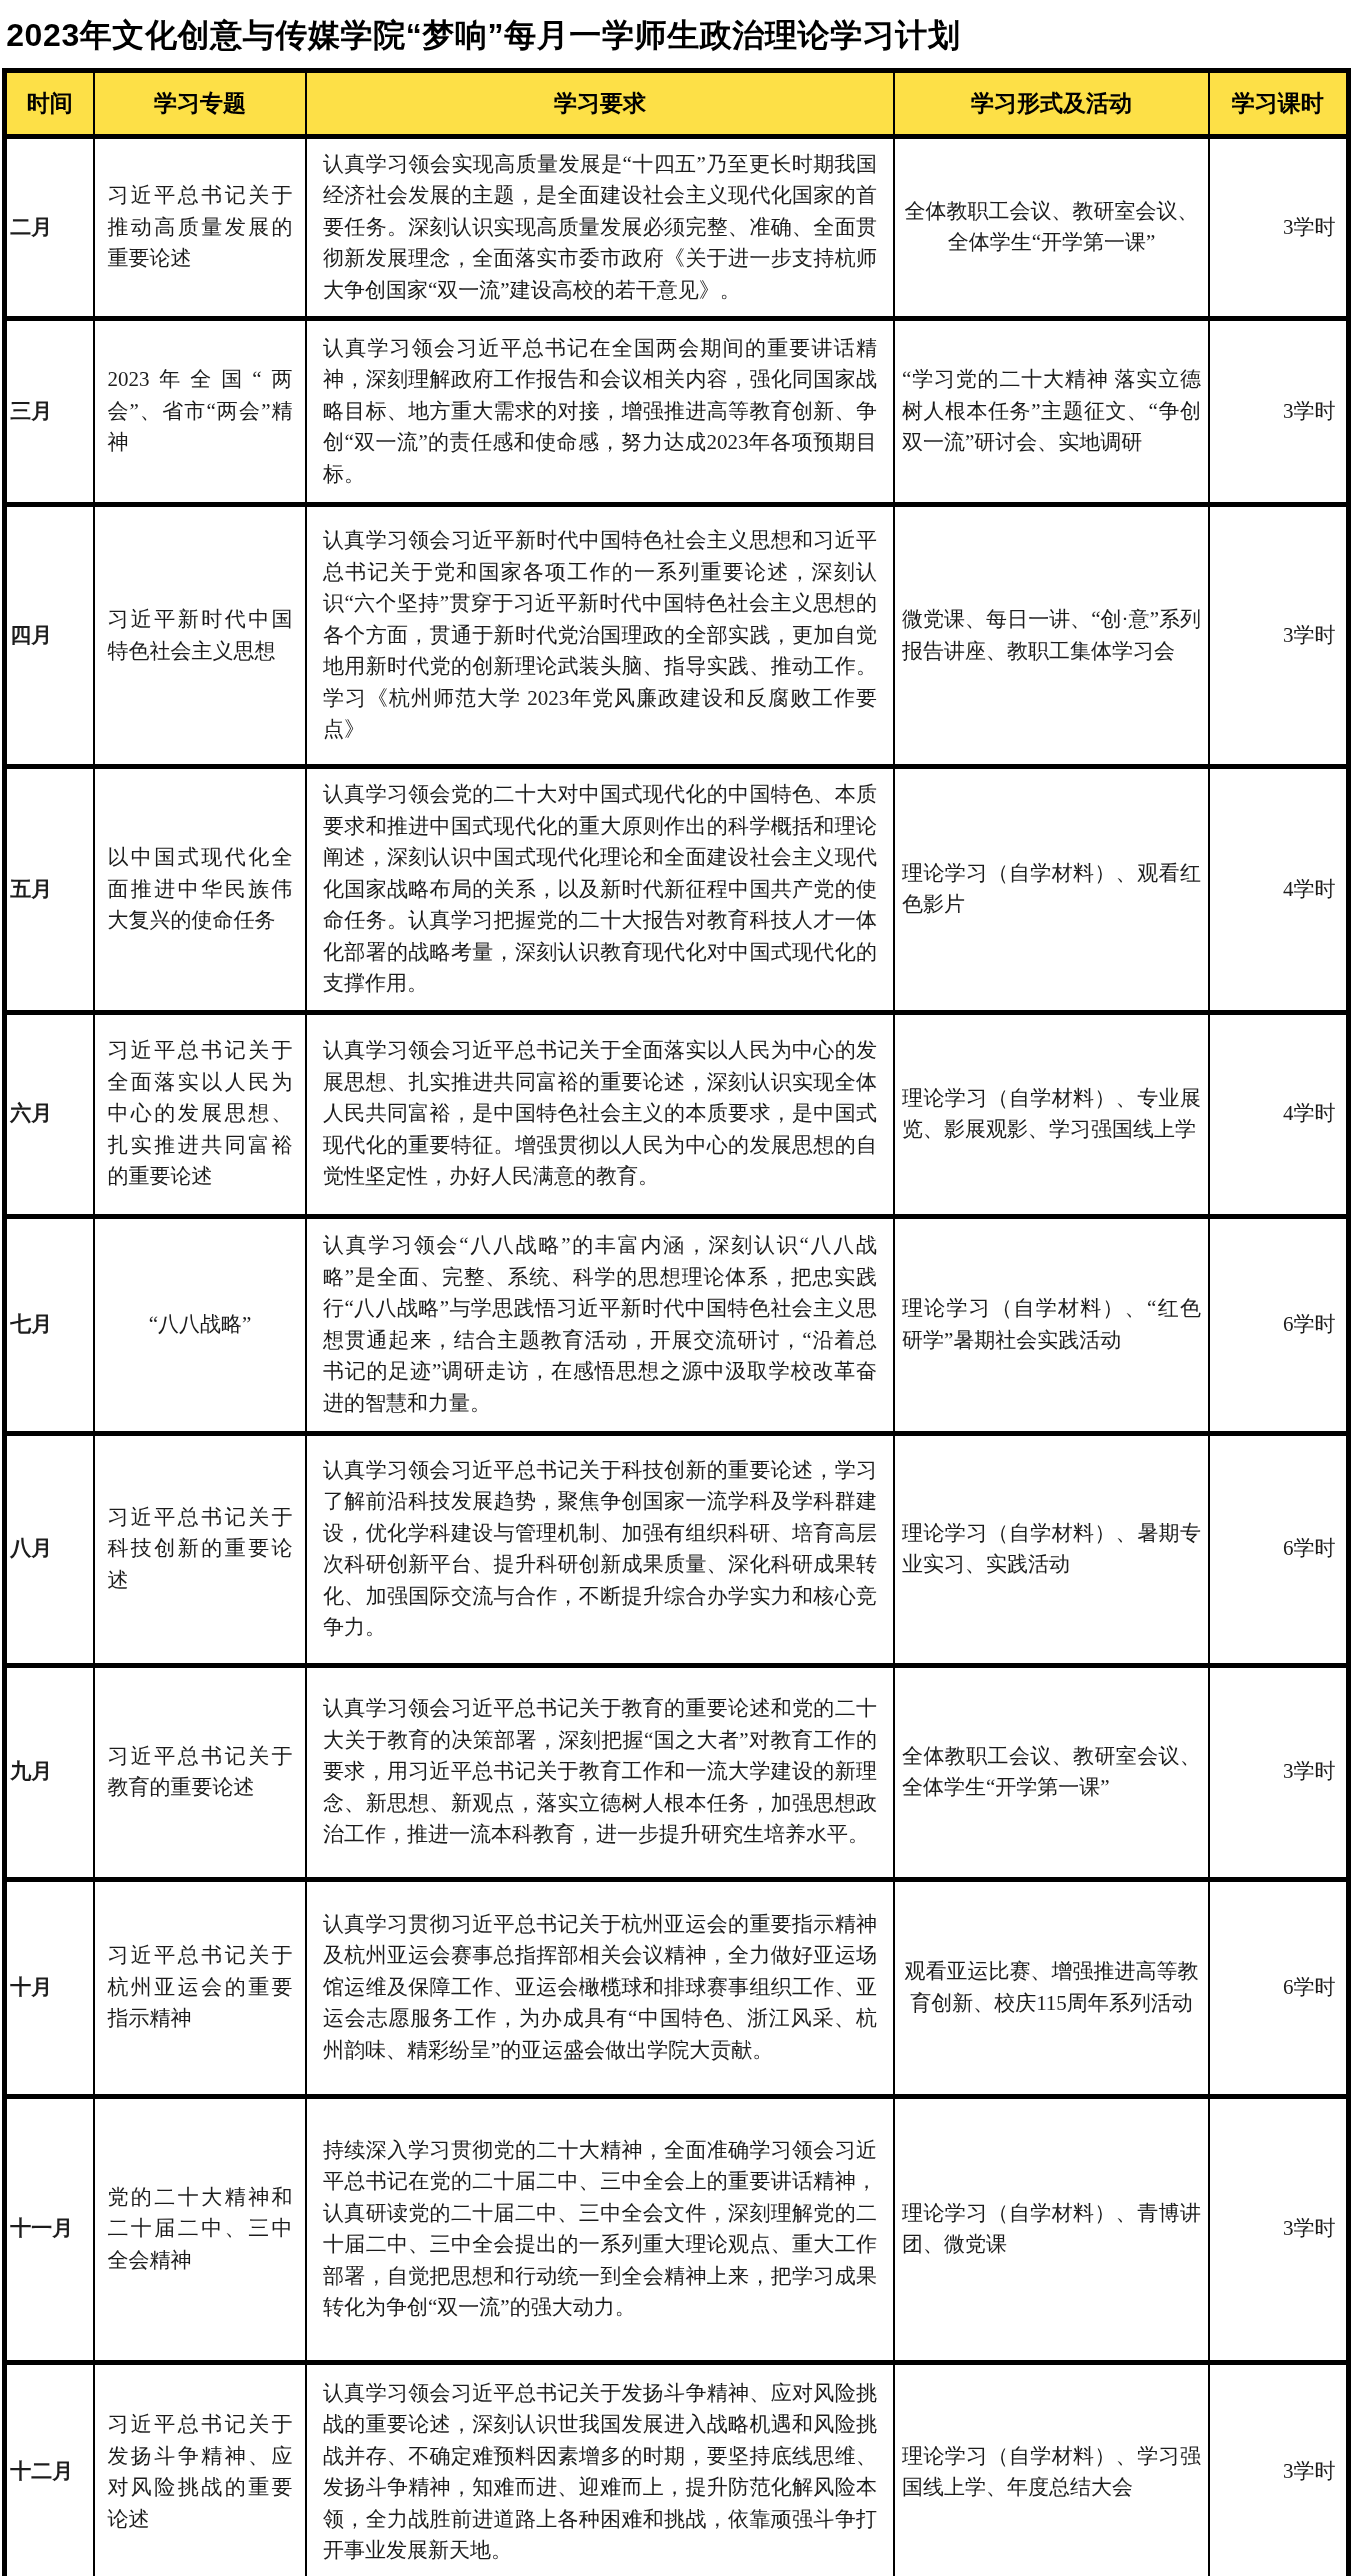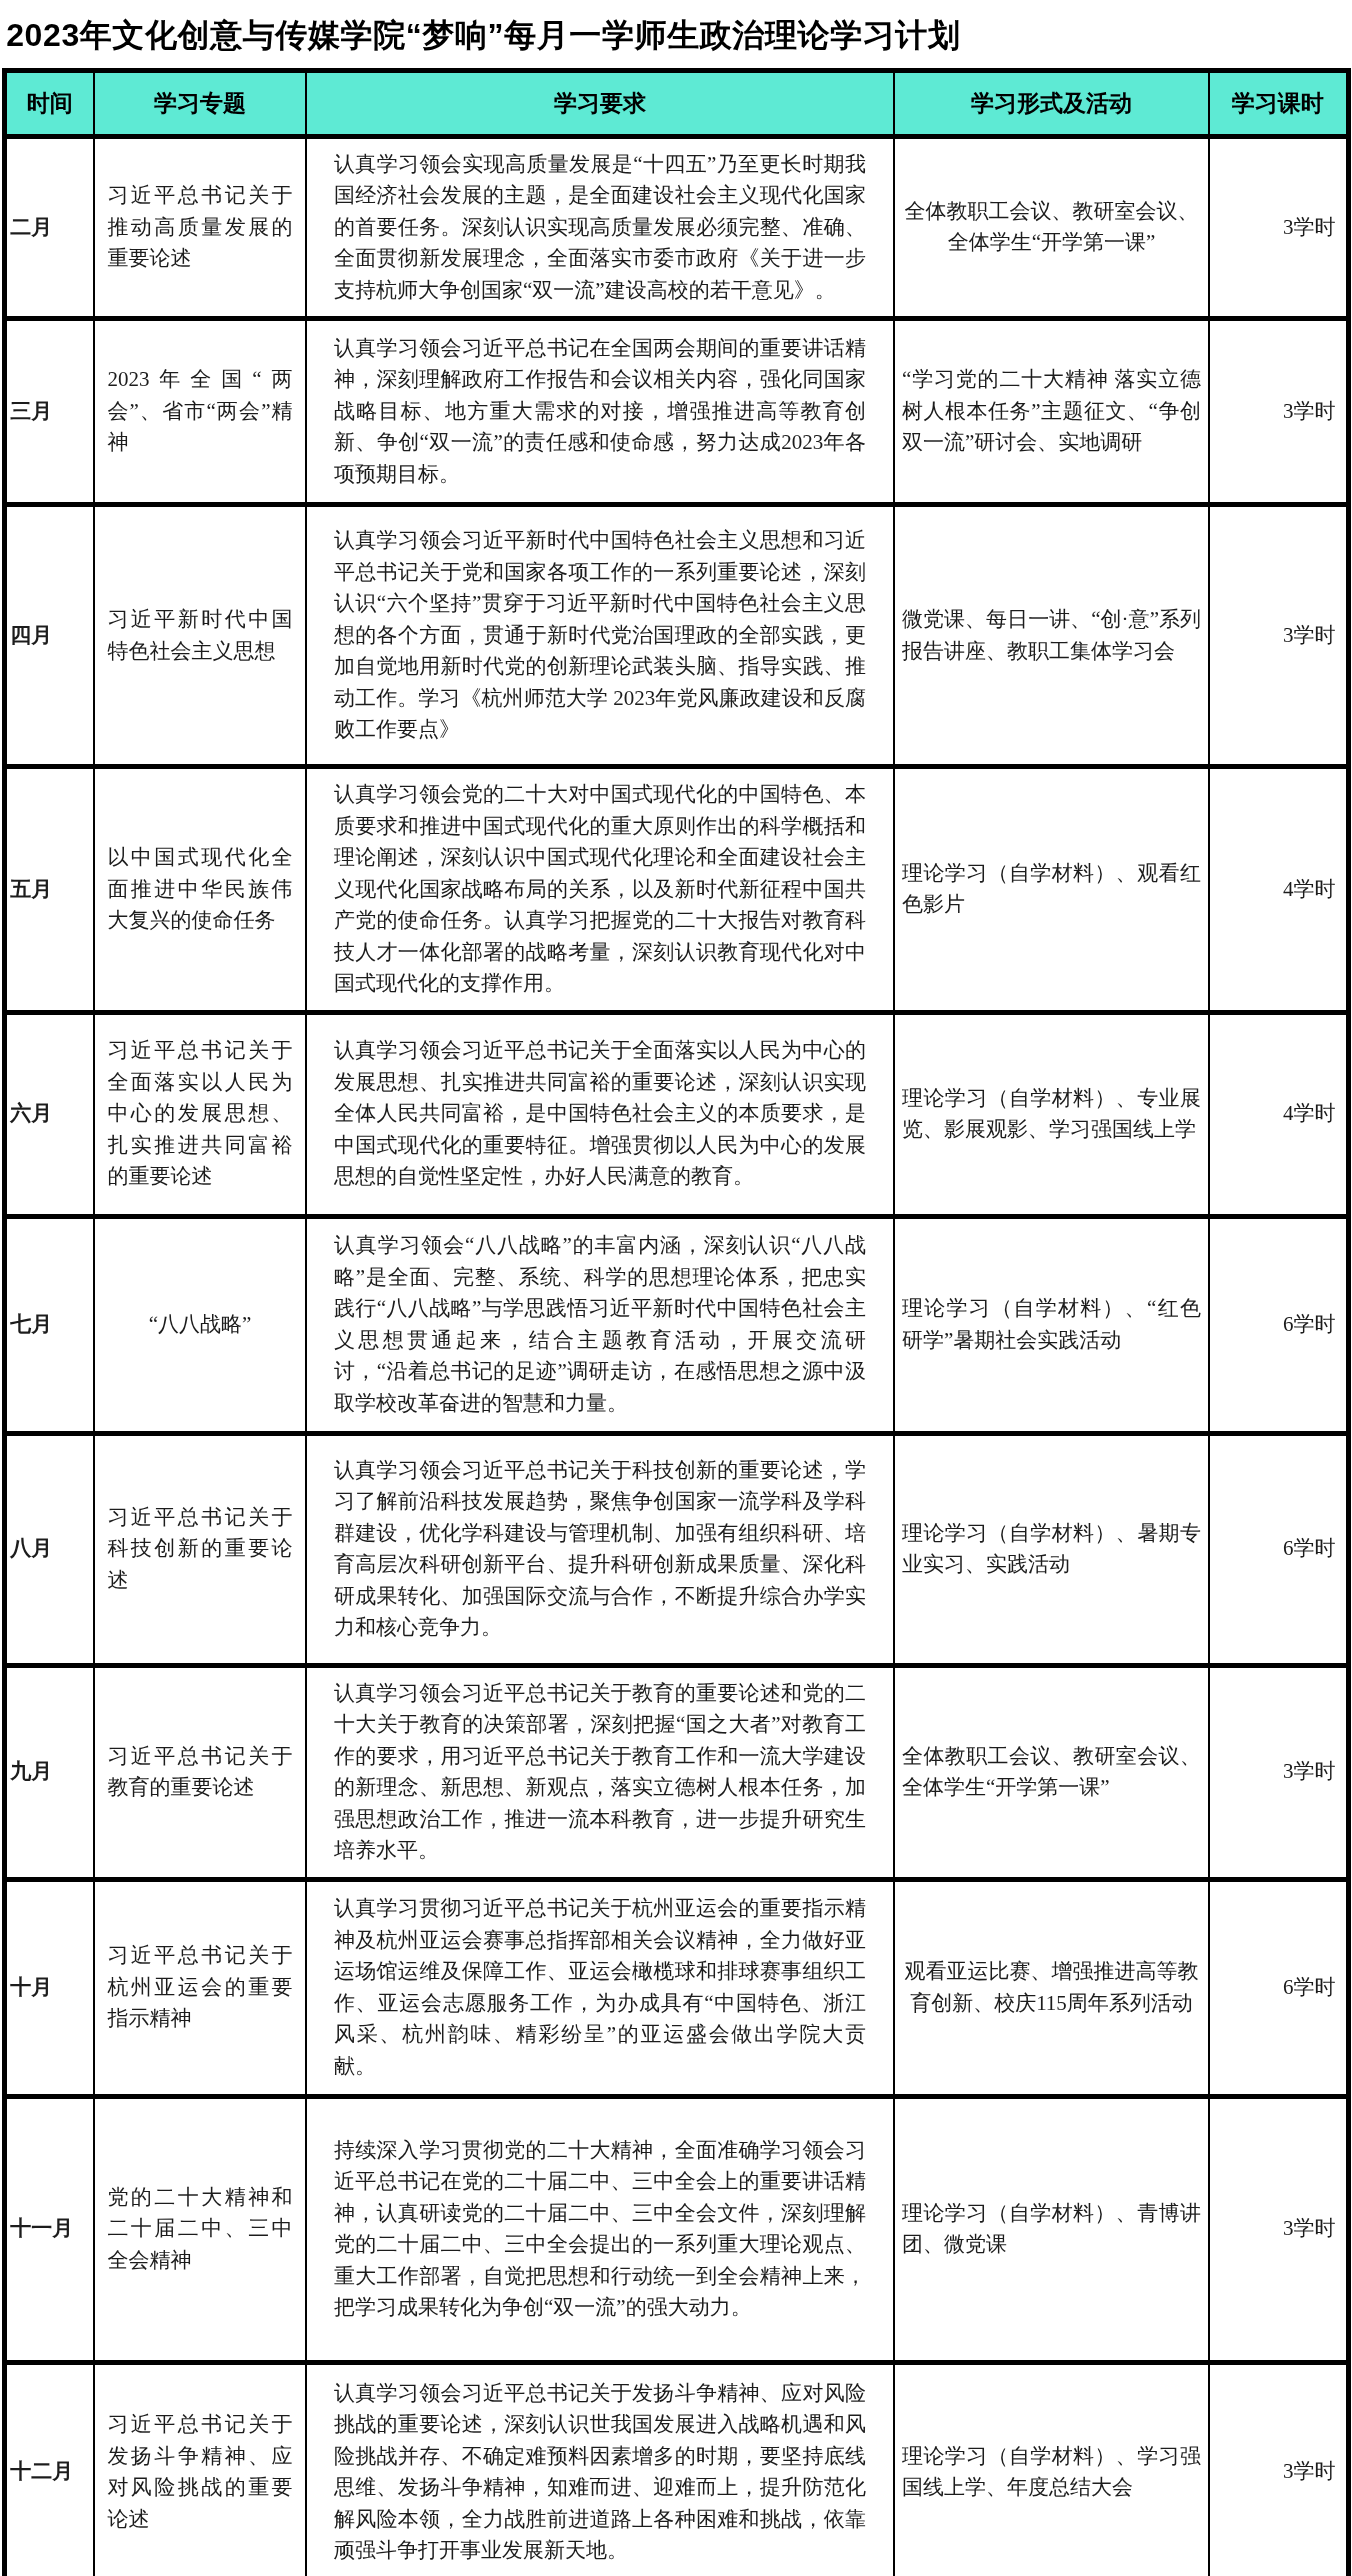--- a/index.html
+++ b/index.html
@@ -25,38 +25,38 @@
     margin: 0 auto 5px;
     border: 5.6px solid #000;
   }
   th, td {
     border: 2.5px solid #000;
     border-top-width: 5px;
     border-bottom-width: 5px;
     overflow: hidden;
   }
   th {
-    background: #5eead4;
+    background: #fde047;
     font-size: 23px;
     font-weight: 700;
     text-align: center;
     height: 66px;
     padding: 3.7px 5px;
     color: #000;
   }
   td {
     font-size: 21px;
     line-height: 1.5;
     vertical-align: middle;
     padding: 10px 10px;
     color: #1c1c1c;
   }
   .td-month  { text-align: left; padding: 6.2px 3.7px; font-weight: bold; }
   .td-topic  { text-align: justify; text-justify: inter-ideograph; padding: 10px 12.4px; }
-  .td-req    { text-align: justify; text-justify: inter-ideograph; padding: 10px 27px; }
+  .td-req    { text-align: justify; text-justify: inter-ideograph; padding: 10px 16px; }
   .td-act    { text-align: justify; text-justify: inter-ideograph; padding: 10px 7px; }
   .td-hours  { text-align: right; }
   .center    { text-align: center; }
 </style>
 </head>
 <body>
 
 <div class="page-title">2023年文化创意与传媒学院“梦响”每月一学师生政治理论学习计划</div>
 
 <table class="plan">

